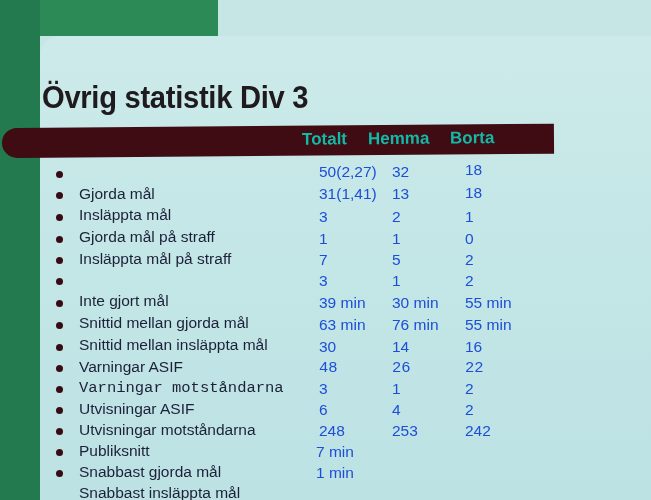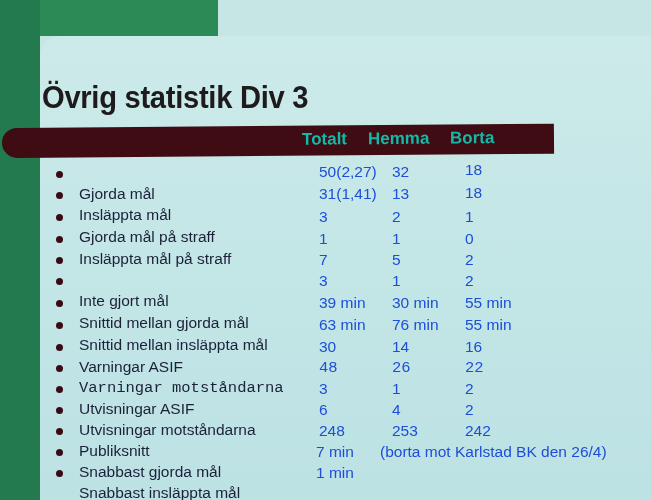--- a/index.html
+++ b/index.html
@@ -201,20 +201,19 @@
     <span class="bullet"></span>
     <span class="label">Publiksnitt</span>
     <span class="cell c-tot">248</span>
     <span class="cell c-hem">253</span>
     <span class="cell c-bor">242</span>
   </div>
   <div class="row" style="top:443px;">
     <span class="bullet"></span>
     <span class="label">Snabbast gjorda mål</span>
     <span class="cell c-tot" style="left:316px;">7 min</span>
-    <span class="cell c-note">(borta mot Karlstad BK den 26/4)</span>
   </div>
   <div class="row" style="top:464px;">
     <span class="bullet"></span>
     <span class="label">Snabbast insläppta mål</span>
     <span class="cell c-tot" style="left:316px;">1 min</span>
   </div>
 </div>
 
 </body></html>

